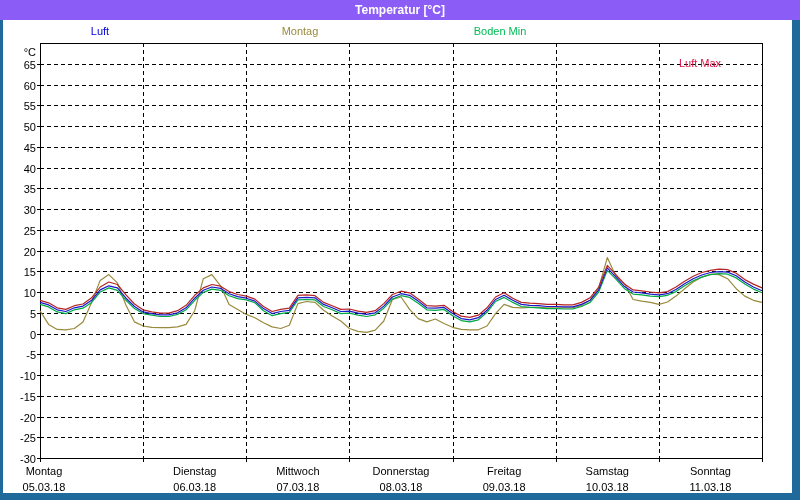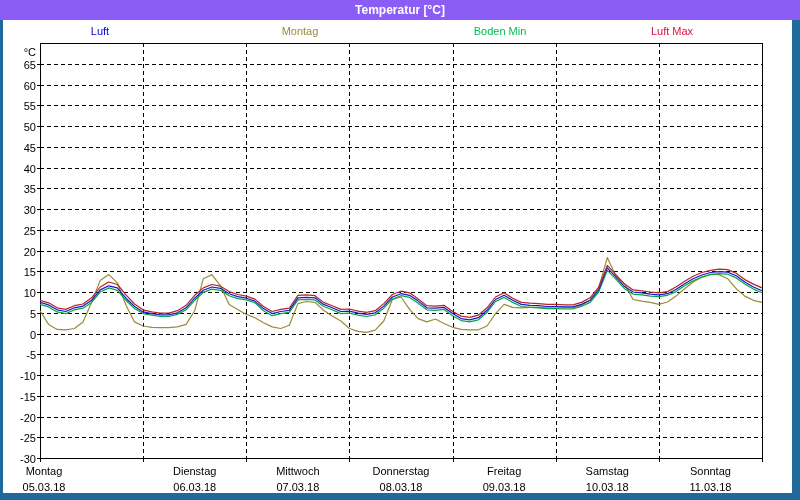--- a/index.html
+++ b/index.html
@@ -115,18 +115,18 @@
       <polyline points="40.0,302.4 48.6,304.9 57.2,309.8 65.8,311.5 74.4,307.8 83.0,306.1 91.6,300.3 100.2,289.9 108.8,285.8 117.4,287.9 126.0,298.2 134.5,306.5 143.1,311.9 151.7,313.6 160.3,314.8 168.9,314.8 177.5,312.8 186.1,307.8 194.7,298.2 203.3,290.3 211.9,287.0 220.5,288.3 229.1,293.7 237.7,296.6 246.3,298.2 254.9,301.1 263.5,308.6 272.1,313.6 280.7,311.5 289.3,310.3 297.9,297.8 306.5,297.4 315.0,297.8 323.6,304.4 332.2,307.8 340.8,311.5 349.4,311.1 358.0,313.2 366.6,314.4 375.2,312.8 383.8,306.1 392.4,297.0 401.0,293.7 409.6,295.3 418.2,301.1 426.8,307.8 435.4,308.2 444.0,307.4 452.6,313.6 461.2,318.6 469.8,319.8 478.4,317.7 487.0,310.3 495.5,299.5 504.1,295.3 512.7,300.3 521.3,304.4 529.9,305.3 538.5,305.7 547.1,306.5 555.7,306.5 564.3,306.9 572.9,306.9 581.5,304.4 590.1,300.3 598.7,289.9 607.3,267.9 615.9,277.1 624.5,286.6 633.1,292.0 641.7,292.8 650.3,294.1 658.9,294.9 667.5,293.7 676.0,289.5 684.6,283.7 693.2,278.7 701.8,275.0 710.4,272.5 719.0,271.7 727.6,272.1 736.2,275.8 744.8,282.0 753.4,287.0 762.0,290.8" fill="none" stroke="#1a1acc" stroke-width="1.2" stroke-linejoin="round"></polyline>
       <polyline points="40.0,300.3 48.6,302.8 57.2,307.8 65.8,309.4 74.4,305.7 83.0,304.0 91.6,297.8 100.2,287.0 108.8,282.0 117.4,284.5 126.0,294.9 134.5,304.0 143.1,309.8 151.7,311.9 160.3,313.2 168.9,313.2 177.5,310.7 186.1,305.3 194.7,295.3 203.3,287.9 211.9,284.5 220.5,286.2 229.1,291.6 237.7,294.5 246.3,296.1 254.9,299.1 263.5,306.5 272.1,311.5 280.7,309.4 289.3,308.2 297.9,295.3 306.5,294.9 315.0,295.7 323.6,302.4 332.2,305.7 340.8,309.4 349.4,309.0 358.0,311.1 366.6,312.3 375.2,310.7 383.8,303.6 392.4,294.5 401.0,291.2 409.6,292.8 418.2,299.1 426.8,305.7 435.4,306.1 444.0,305.3 452.6,311.5 461.2,316.1 469.8,317.3 478.4,315.2 487.0,307.8 495.5,297.0 504.1,292.8 512.7,298.2 521.3,302.4 529.9,303.2 538.5,303.6 547.1,304.4 555.7,304.4 564.3,304.9 572.9,304.9 581.5,302.4 590.1,297.8 598.7,287.0 607.3,265.4 615.9,274.6 624.5,284.1 633.1,289.9 641.7,290.8 650.3,292.0 658.9,292.8 667.5,291.6 676.0,287.0 684.6,281.2 693.2,276.2 701.8,272.5 710.4,270.4 719.0,269.2 727.6,269.6 736.2,273.3 744.8,279.6 753.4,284.1 762.0,287.9" fill="none" stroke="#b52525" stroke-width="1.2" stroke-linejoin="round"></polyline>
     </svg>
   <div id="titlebar">
     <span>Temperatur [°C]</span>
   </div>
   <div id="legend">
       <span class="legend-item" style="left: 100px; color: rgb(0, 0, 221);">Luft</span>
       <span class="legend-item" style="left: 300px; color: rgb(154, 138, 60);">Montag</span>
       <span class="legend-item" style="left: 500px; color: rgb(0, 187, 85);">Boden Min</span>
-      <span class="legend-item" style="left: 672px; color: rgb(221, 17, 68);">Luft Max</span>
+      <span class="legend-item" style="left: 700px; color: rgb(221, 17, 68); margin-top: 32px;">Luft Max</span>
     </div>
   <div id="border-left" class="border"></div>
   <div id="border-right" class="border"></div>
   <div id="border-bottom" class="border"></div>
 </div>
 
 </body></html>

